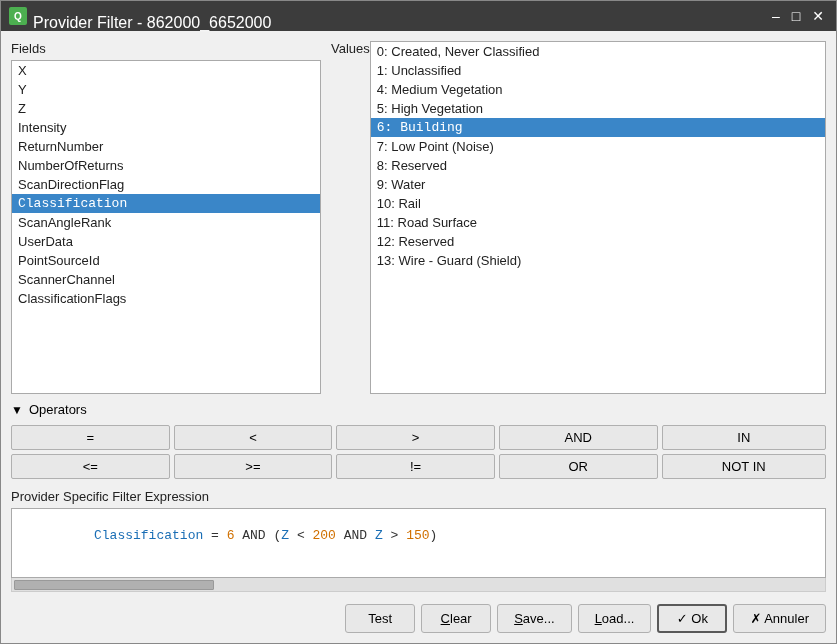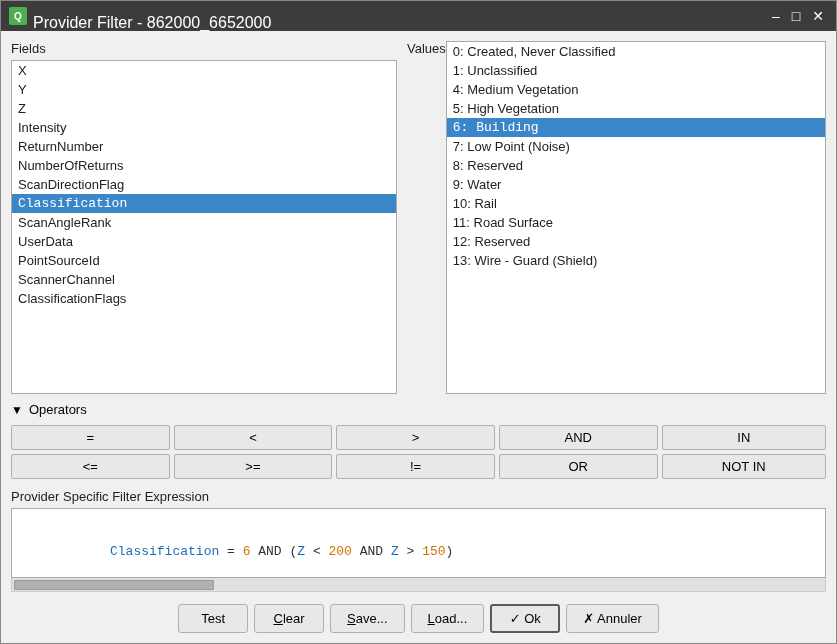--- a/index.html
+++ b/index.html
@@ -146,21 +146,21 @@
     }
     .filter-label {
       font-size: 13px;
       color: #222;
       margin-bottom: 4px;
     }
     .filter-box {
       background: #fff;
       border: 1px solid #aaa;
       height: 70px;
-      padding: 20px;
+      padding: 4px;
       font-family: 'Courier New', monospace;
       font-size: 13px;
       color: #333;
       overflow: auto;
       position: relative;
     }
     .filter-expression {
       white-space: pre;
     }
     .expr-field { color: #1a6eb5; }
@@ -178,21 +178,21 @@
     .filter-scrollbar-thumb {
       width: 200px;
       height: 10px;
       background: #b0b0b0;
       border: 1px solid #999;
       border-radius: 1px;
     }
 
     .bottom-buttons {
       display: flex;
-      justify-content: center;
+      justify-content: flex-end;
       gap: 6px;
       padding: 4px 0 0 0;
       flex-shrink: 0;
     }
     .btn {
       background: #e8e8e8;
       border: 1px solid #b0b0b0;
       border-radius: 3px;
       padding: 5px 16px;
       cursor: pointer;
@@ -200,21 +200,21 @@
       min-width: 70px;
     }
     .btn.primary {
       background: #e8e8e8;
       border: 2px solid #5a5a5a;
     }
 
     .underline { text-decoration: underline; }
 
     .fields-panel {
-      width: 386px;
+      width: 310px;
       flex-shrink: 0;
       flex-grow: 0;
       display: flex;
       flex-direction: column;
     }
     .values-panel {
       flex: 1;
       display: flex;
       flex-direction: row;
     }

